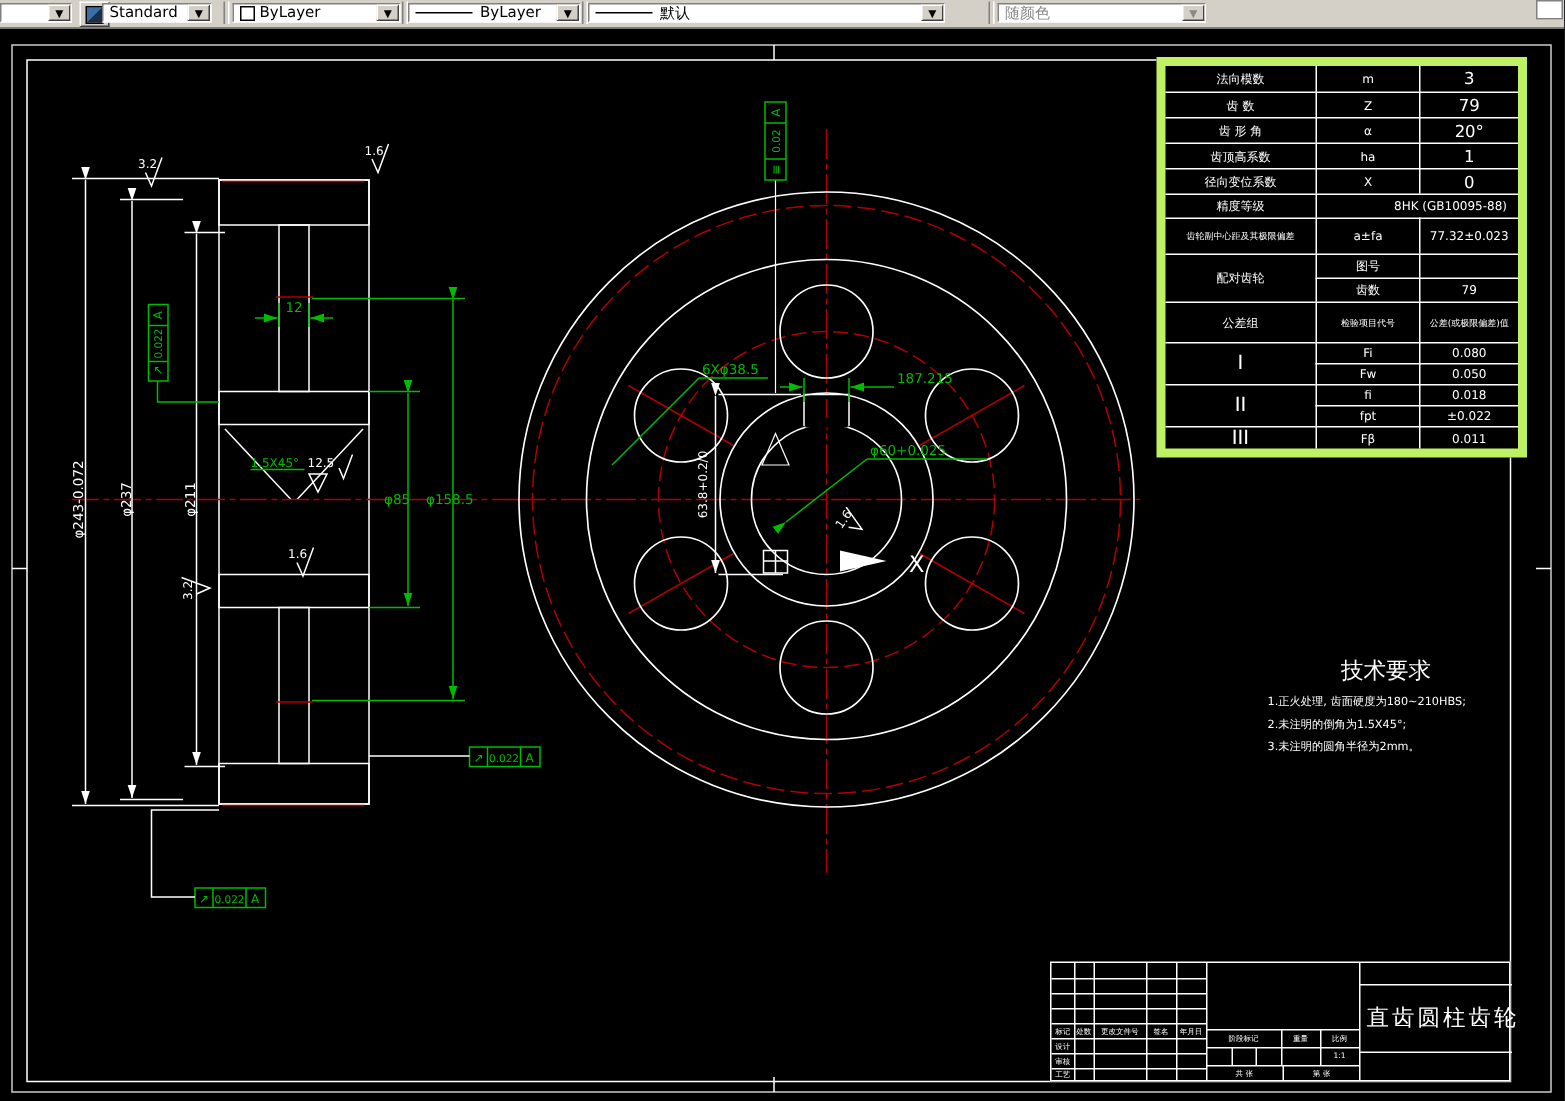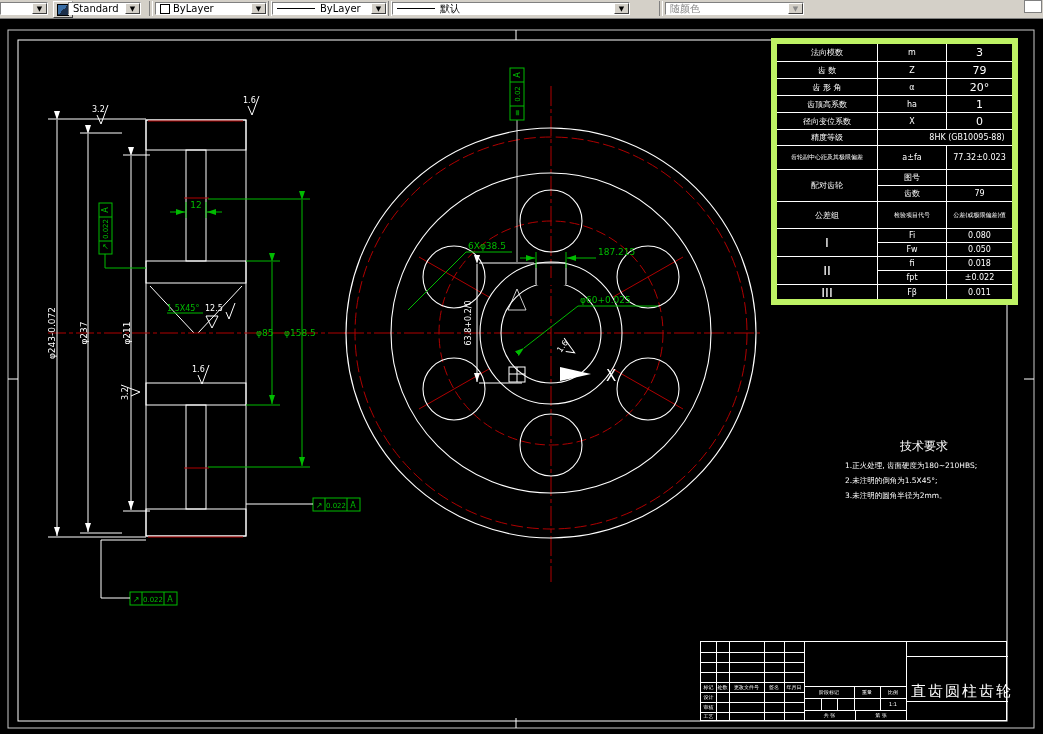--- a/index.html
+++ b/index.html
@@ -28,21 +28,21 @@
         grid-template-columns:100px 69px 66px;
         grid-template-rows:17px 17px 17px 17px 17px 16px 24px 16px 16px 27px 14px 14px 14px 14px 15px;
         border:6px solid #bef264;background:#000;color:#fff;z-index:3;}
   #spec .cell{border-left:1px solid #fff;border-top:1px solid #fff;display:flex;align-items:center;
         justify-content:center;font-size:8px;overflow:hidden;white-space:nowrap;}
   #spec .nl{border-left:none;} #spec .nt{border-top:none;}
   #spec .sm{font-size:6px;} #spec .vbig{font-size:11px;} #spec .roman{font-size:13px;}
   #spec .sp2{grid-column:span 2;padding-left:44px;} #spec .rs2{grid-row:span 2;}
   
   #techreq{position:absolute;left:845px;top:438px;width:158px;color:#fff;z-index:3;}
-  #techreq .t{text-align:center;font-size:12px;margin-bottom:3px;}
+  #techreq .t{text-align:center;font-size:15px;margin-bottom:3px;}
   #techreq .l{font-size:7.5px;line-height:15px;white-space:nowrap;}
   
   #tblock{position:absolute;left:700px;top:641px;width:307px;height:80px;border:1px solid #fff;
           box-sizing:border-box;color:#fff;z-index:3;background:#000;}
   #tblock .ln{position:absolute;background:#fff;}
   #tblock .cellabs{position:absolute;display:flex;align-items:center;justify-content:center;
           font-size:5px;overflow:hidden;white-space:nowrap;}
   #tblock .big{font-size:15px;letter-spacing:2px;}
   
   svg{position:absolute;left:0;top:0;z-index:1;}
@@ -356,21 +356,21 @@
     <div class="l">3.未注明的圆角半径为2mm。</div>
   </div>
 
   <div id="tblock">
 
     <div class="ln" style="left:103px;top:0;width:1px;height:78px"></div>
     <div class="ln" style="left:205px;top:0;width:1px;height:78px"></div>
 
     <div class="ln" style="left:205px;top:14px;width:102px;height:1px"></div>
     <div class="ln" style="left:205px;top:59px;width:102px;height:1px"></div>
-    <div class="cellabs big" style="left:205px;top:27px;width:112px;height:45px">直齿圆柱齿轮</div>
+    <div class="cellabs big" style="left:205px;top:14px;width:112px;height:45px">直齿圆柱齿轮</div>
 
     <div class="ln" style="left:103px;top:44px;width:102px;height:1px"></div>
     <div class="ln" style="left:103px;top:56px;width:102px;height:1px"></div>
     <div class="ln" style="left:103px;top:68px;width:102px;height:1px"></div>
     <div class="ln" style="left:153px;top:44px;width:1px;height:24px"></div>
     <div class="ln" style="left:179px;top:44px;width:1px;height:24px"></div>
     <div class="ln" style="left:120px;top:56px;width:1px;height:12px"></div>
     <div class="ln" style="left:136px;top:56px;width:1px;height:12px"></div>
     <div class="ln" style="left:154px;top:68px;width:1px;height:10px"></div>
     <div class="cellabs" style="left:103px;top:44px;width:50px;height:12px">阶段标记</div>

